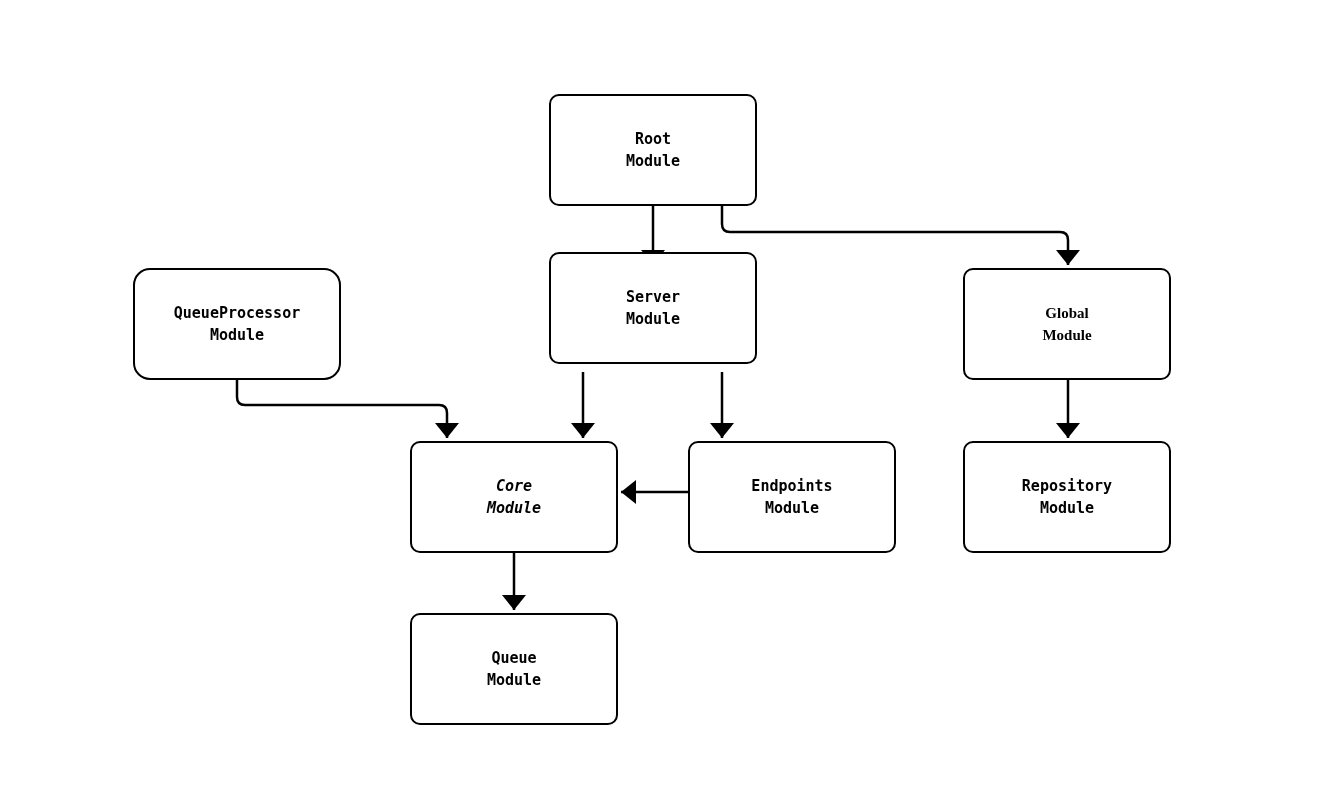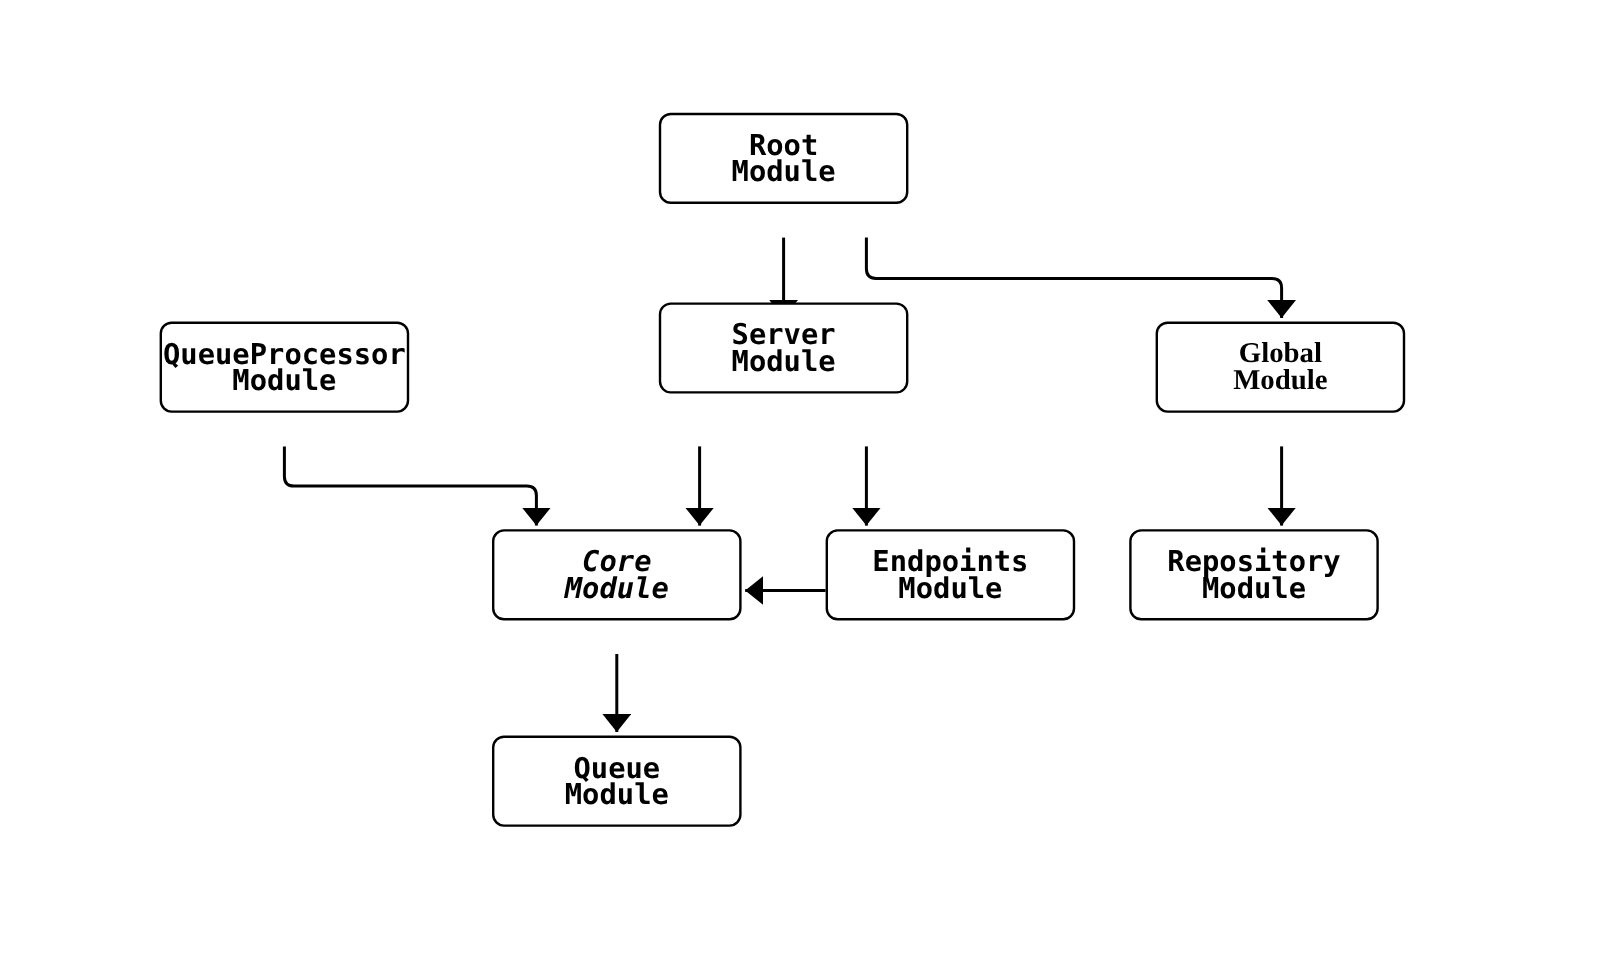--- a/index.html
+++ b/index.html
@@ -22,45 +22,45 @@
     height: 809px;
   }
   #edge-layer path.edge {
     fill: none;
     stroke: #000000;
     stroke-width: 2.5;
   }
   .node {
     position: absolute;
     width: 208px;
-    height: 76px;
+    height: 112px;
     box-sizing: border-box;
     background: #ffffff;
     border: 2.6px solid #000000;
     border-radius: 10px;
     display: flex;
     flex-direction: column;
     align-items: center;
     justify-content: center;
     font-family: "DejaVu Sans Mono", "Liberation Mono", monospace;
     font-weight: bold;
-    font-size: 24px;
+    font-size: 15px;
     line-height: 22px;
     color: #000000;
     text-align: center;
     white-space: nowrap;
   }
   .node span { display: block; }
   #node-root          { left: 549px; top:  94px; }
-  #node-queueprocessor{ left: 133px; top: 268px; }
+  #node-queueprocessor{ left: 133px; top: 268px; border-radius: 17px; }
   #node-server        { left: 549px; top: 252px; }
   #node-global        { left: 963px; top: 268px; font-family: Liberation Serif, serif; }
   #node-core          { left: 410px; top: 441px; font-style: italic; }
   #node-endpoints     { left: 688px; top: 441px; text-align: center; }
-  #node-repository    { left: 941px; top: 441px; justify-content: center; }
+  #node-repository    { left: 963px; top: 441px; justify-content: center; }
   #node-queue         { left: 410px; top: 613px; }
 </style>
 </head>
 <body>
 
 <div id="canvas">
 
   <svg id="edge-layer" viewBox="0 0 1337 809" xmlns="http://www.w3.org/2000/svg">
     <defs>
       <marker id="arrowhead" viewBox="0 0 15 24" refX="15" refY="12" markerWidth="15" markerHeight="24" markerUnits="userSpaceOnUse" orient="auto">

